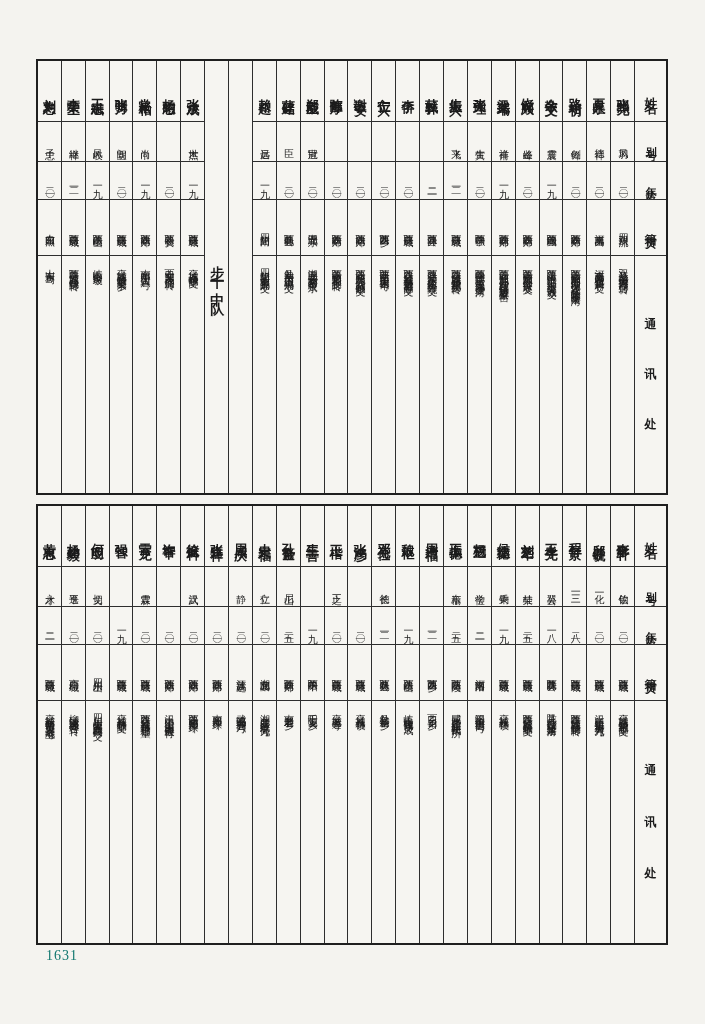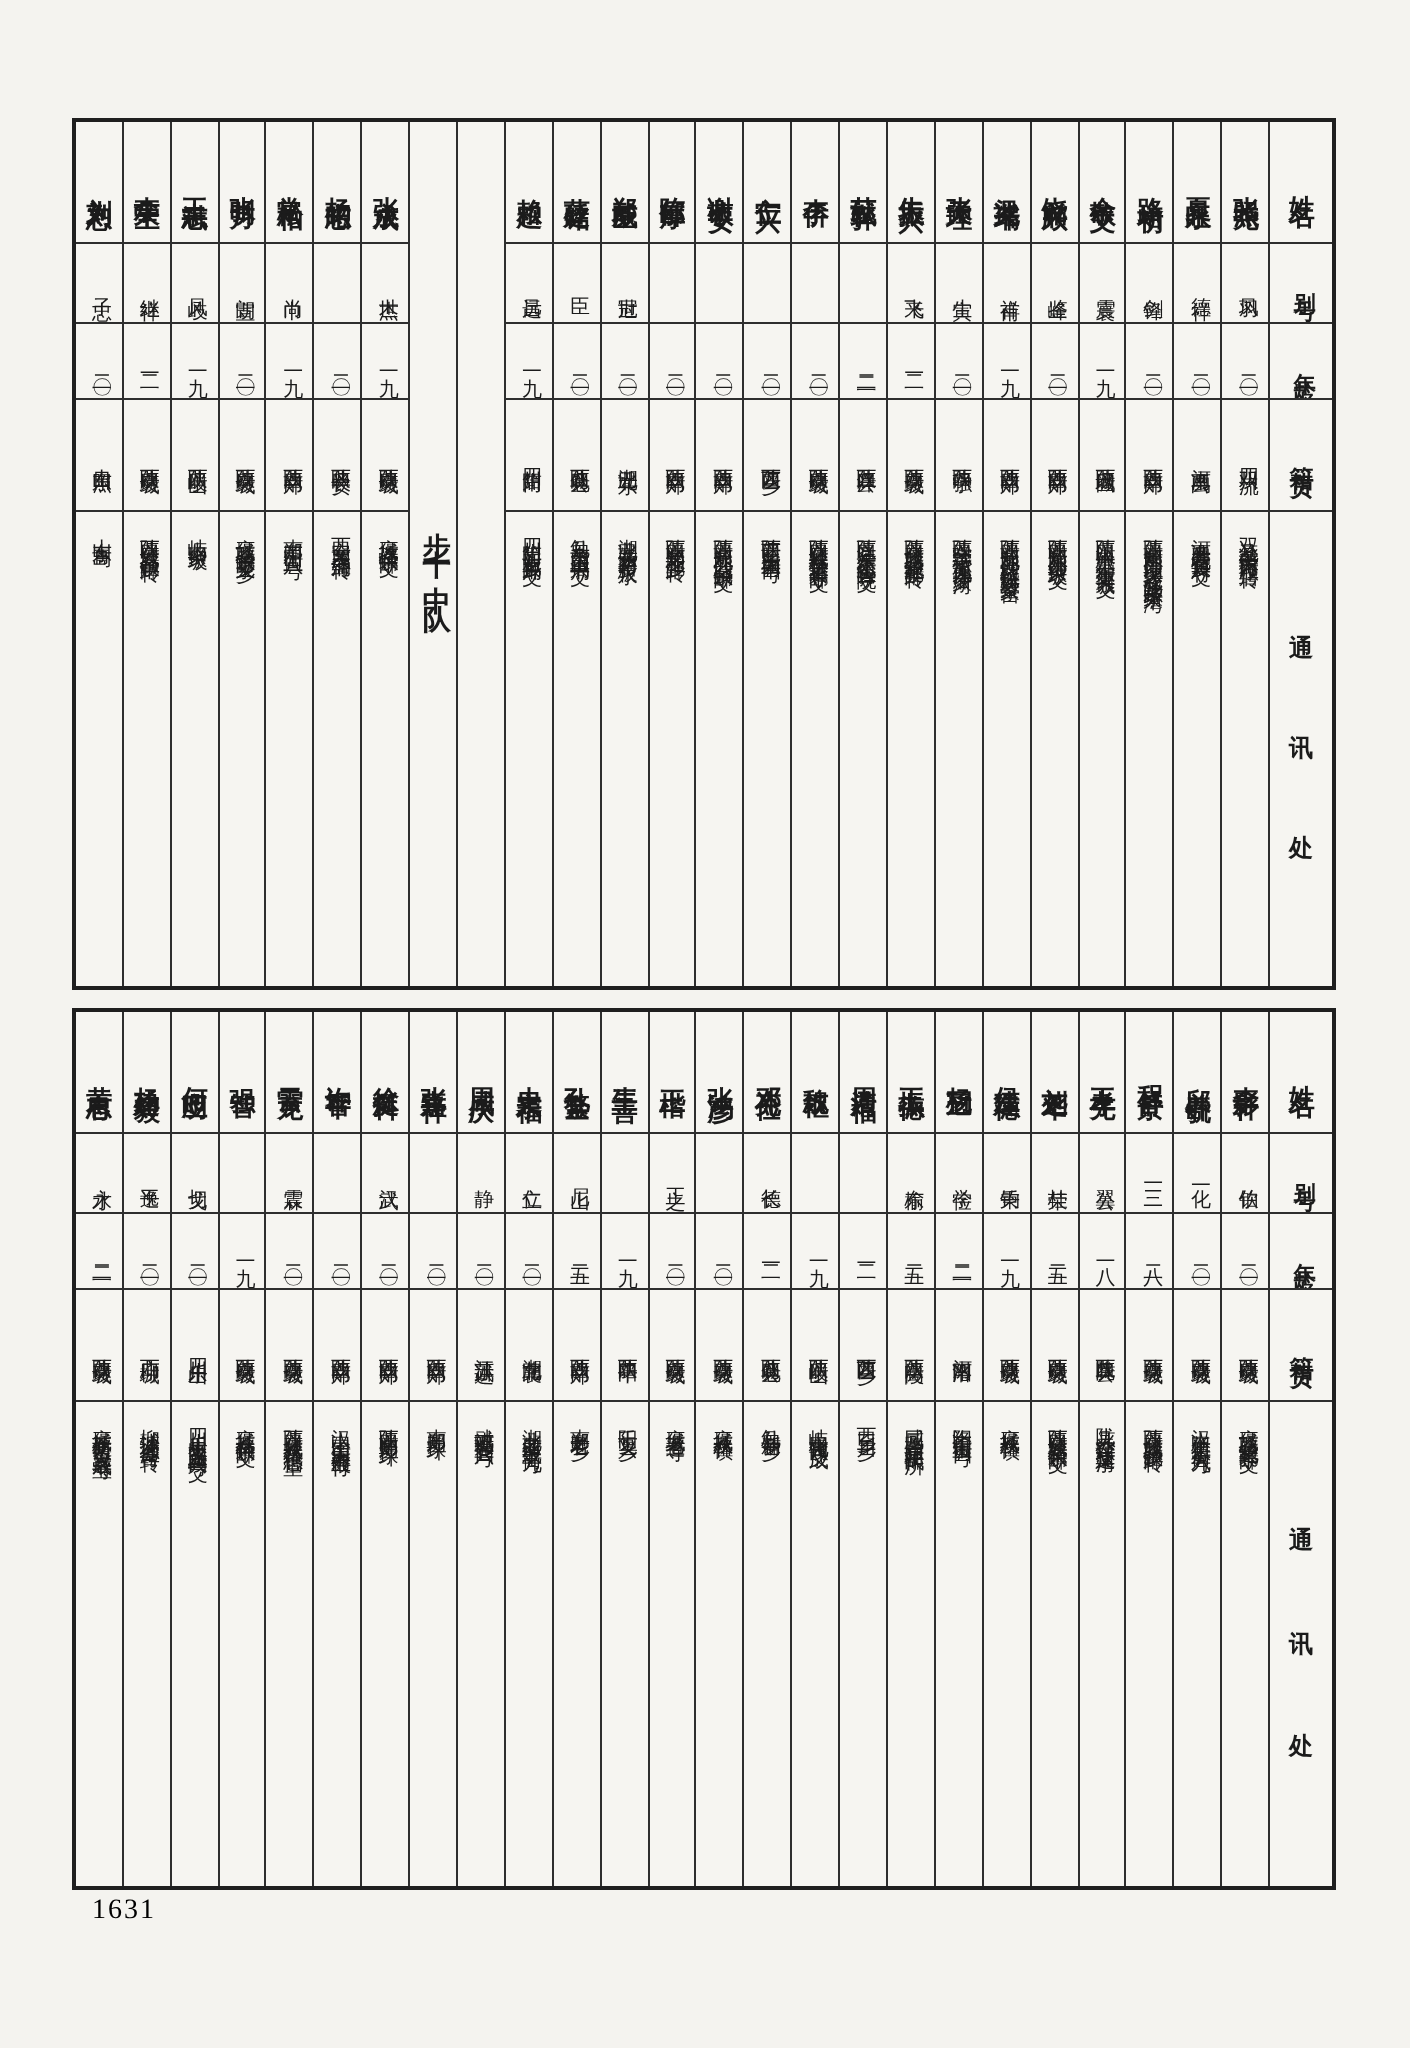--- a/index.html
+++ b/index.html
@@ -60,21 +60,21 @@
   .header .cell.name{font-size:13px;}
   .header .cell.alias,.header .cell.age{font-size:11px;}
   .header .cell.native{font-size:12px;}
   .header .cell.address{align-items:center;padding-top:0;}
   .hspread{
     display:flex;flex-direction:column;justify-content:space-evenly;
     height:78%;align-items:center;font-size:12px;
   }
   #page-number{
     position:absolute;left:46px;top:948px;
-    font-size:14px;letter-spacing:1px;color:#000000;
+    font-size:14px;letter-spacing:1px;color:#0f766e;
   }
 </style>
 </head>
 <body>
 
 <div id="table-top" class="roster-table">
     <div class="col header">
       <div class="cell name">
         <span class="vt">姓名</span>
       </div>

